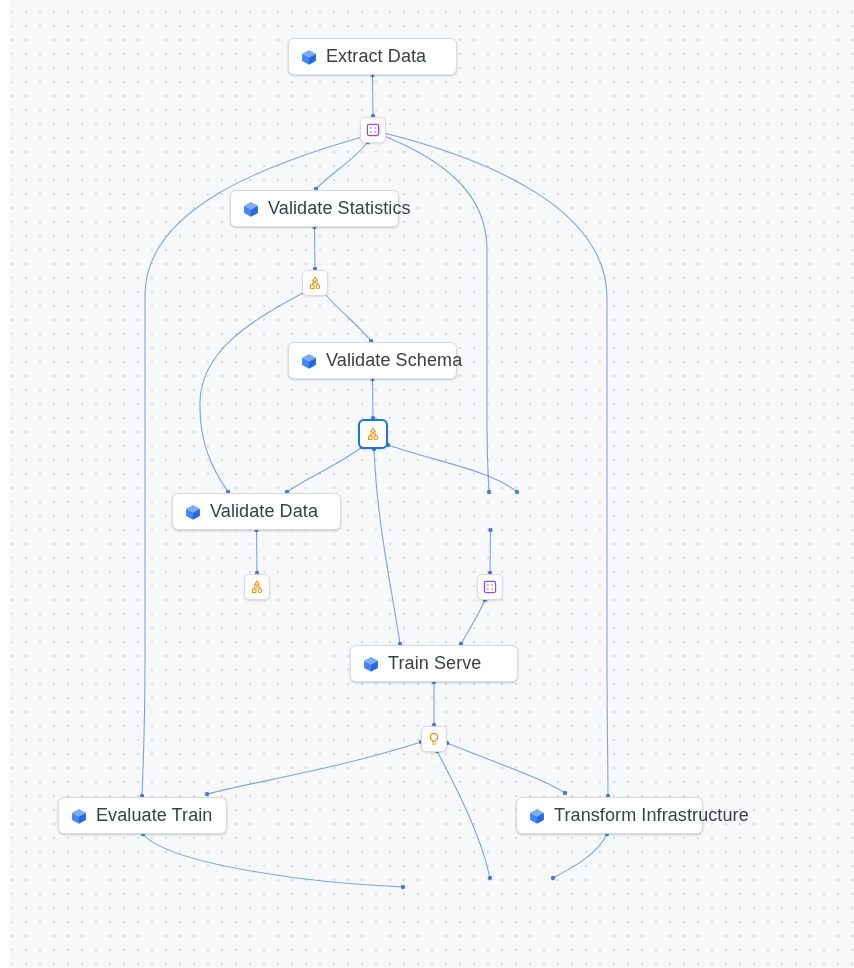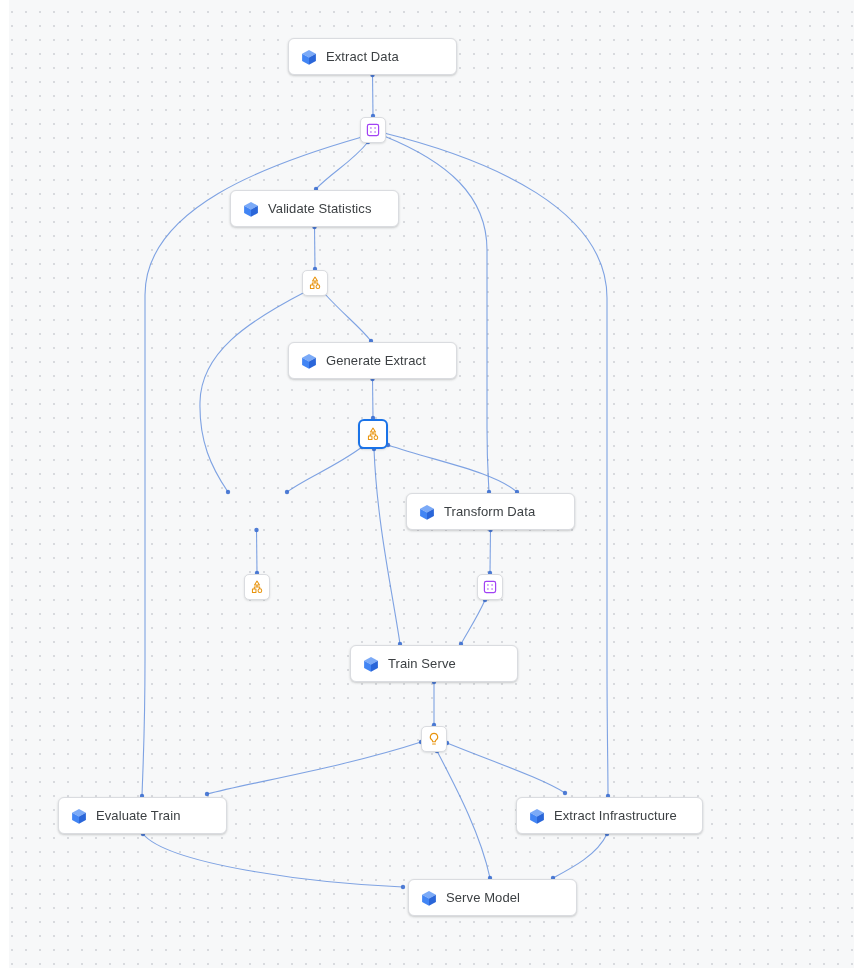--- a/index.html
+++ b/index.html
@@ -27,21 +27,21 @@
   }
   circle.edge-dot{fill:var(--edge-dot,#3d6fd0);opacity:.9;}
   .step{
     position:absolute;height:37px;box-sizing:border-box;
     display:flex;align-items:center;gap:8px;padding:0 10px 0 11px;
     background:#fff;border:1px solid var(--card-border,#dadce0);border-radius:6px;
     box-shadow:0 1px 2px rgba(60,64,67,.18),0 1px 3px rgba(60,64,67,.08);
     cursor:pointer;
   }
   .step-label{
-    font-size:13px;color:var(--label,#3c4043);white-space:nowrap;letter-spacing:.1px;
+    font-size:18px;color:var(--label,#3c4043);white-space:nowrap;letter-spacing:.1px;
   }
   .artifact{
     position:absolute;width:26px;height:26px;box-sizing:border-box;
     display:flex;align-items:center;justify-content:center;
     background:#fff;border:1px solid var(--card-border,#dadce0);border-radius:5px;
     box-shadow:0 1px 2px rgba(60,64,67,.15);
     cursor:pointer;
   }
   .artifact.selected{
     width:30px;height:30px;border:2px solid var(--selection,#1a73e8);border-radius:6px;
@@ -145,31 +145,31 @@
     <span class="step-label">Validate Statistics</span>
   </div>
   <div class="step" style="left:288px;top:342px;width:169px">
     <span class="icon">
         <svg viewBox="0 0 24 24" width="18" height="18">
           <polygon class="cube-top" points="12,2.6 21.2,7.6 12,12.6 2.8,7.6"></polygon>
           <polygon class="cube-left" points="2.8,7.6 12,12.6 12,22.4 2.8,17.4"></polygon>
           <polygon class="cube-right" points="21.2,7.6 12,12.6 12,22.4 21.2,17.4"></polygon>
         </svg>
       </span>
-    <span class="step-label">Generate Extract</span>
-  </div>
-  <div class="step" style="left:406px;top:493px;width:169px">
-    <span class="icon">
-        <svg viewBox="0 0 24 24" width="18" height="18">
-          <polygon class="cube-top" points="12,2.6 21.2,7.6 12,12.6 2.8,7.6"></polygon>
-          <polygon class="cube-left" points="2.8,7.6 12,12.6 12,22.4 2.8,17.4"></polygon>
-          <polygon class="cube-right" points="21.2,7.6 12,12.6 12,22.4 21.2,17.4"></polygon>
-        </svg>
-      </span>
-    <span class="step-label">Transform Data</span>
+    <span class="step-label">Validate Schema</span>
+  </div>
+  <div class="step" style="left:172px;top:493px;width:169px">
+    <span class="icon">
+        <svg viewBox="0 0 24 24" width="18" height="18">
+          <polygon class="cube-top" points="12,2.6 21.2,7.6 12,12.6 2.8,7.6"></polygon>
+          <polygon class="cube-left" points="2.8,7.6 12,12.6 12,22.4 2.8,17.4"></polygon>
+          <polygon class="cube-right" points="21.2,7.6 12,12.6 12,22.4 21.2,17.4"></polygon>
+        </svg>
+      </span>
+    <span class="step-label">Validate Data</span>
   </div>
   <div class="step" style="left:350px;top:645px;width:168px">
     <span class="icon">
         <svg viewBox="0 0 24 24" width="18" height="18">
           <polygon class="cube-top" points="12,2.6 21.2,7.6 12,12.6 2.8,7.6"></polygon>
           <polygon class="cube-left" points="2.8,7.6 12,12.6 12,22.4 2.8,17.4"></polygon>
           <polygon class="cube-right" points="21.2,7.6 12,12.6 12,22.4 21.2,17.4"></polygon>
         </svg>
       </span>
     <span class="step-label">Train Serve</span>
@@ -185,31 +185,21 @@
     <span class="step-label">Evaluate Train</span>
   </div>
   <div class="step" style="left:516px;top:797px;width:187px">
     <span class="icon">
         <svg viewBox="0 0 24 24" width="18" height="18">
           <polygon class="cube-top" points="12,2.6 21.2,7.6 12,12.6 2.8,7.6"></polygon>
           <polygon class="cube-left" points="2.8,7.6 12,12.6 12,22.4 2.8,17.4"></polygon>
           <polygon class="cube-right" points="21.2,7.6 12,12.6 12,22.4 21.2,17.4"></polygon>
         </svg>
       </span>
-    <span class="step-label">Extract Infrastructure</span>
-  </div>
-  <div class="step" style="left:408px;top:879px;width:169px">
-    <span class="icon">
-        <svg viewBox="0 0 24 24" width="18" height="18">
-          <polygon class="cube-top" points="12,2.6 21.2,7.6 12,12.6 2.8,7.6"></polygon>
-          <polygon class="cube-left" points="2.8,7.6 12,12.6 12,22.4 2.8,17.4"></polygon>
-          <polygon class="cube-right" points="21.2,7.6 12,12.6 12,22.4 21.2,17.4"></polygon>
-        </svg>
-      </span>
-    <span class="step-label">Serve Model</span>
+    <span class="step-label">Transform Infrastructure</span>
   </div>
 
   <div class="artifact" style="left:360px;top:117px">
     <span class="icon icon-purple">
         <svg viewBox="0 0 20 20" width="16" height="16" fill="none" stroke="currentColor" stroke-width="1.5">
           <rect x="3" y="3" width="14" height="14" rx="2.2"></rect>
           <circle cx="7.4" cy="7.4" r="0.95" fill="currentColor" stroke="none"></circle>
           <circle cx="12.6" cy="7.4" r="0.95" fill="currentColor" stroke="none"></circle>
           <circle cx="7.4" cy="12.6" r="0.95" fill="currentColor" stroke="none"></circle>
           <circle cx="12.6" cy="12.6" r="0.95" fill="currentColor" stroke="none"></circle>

